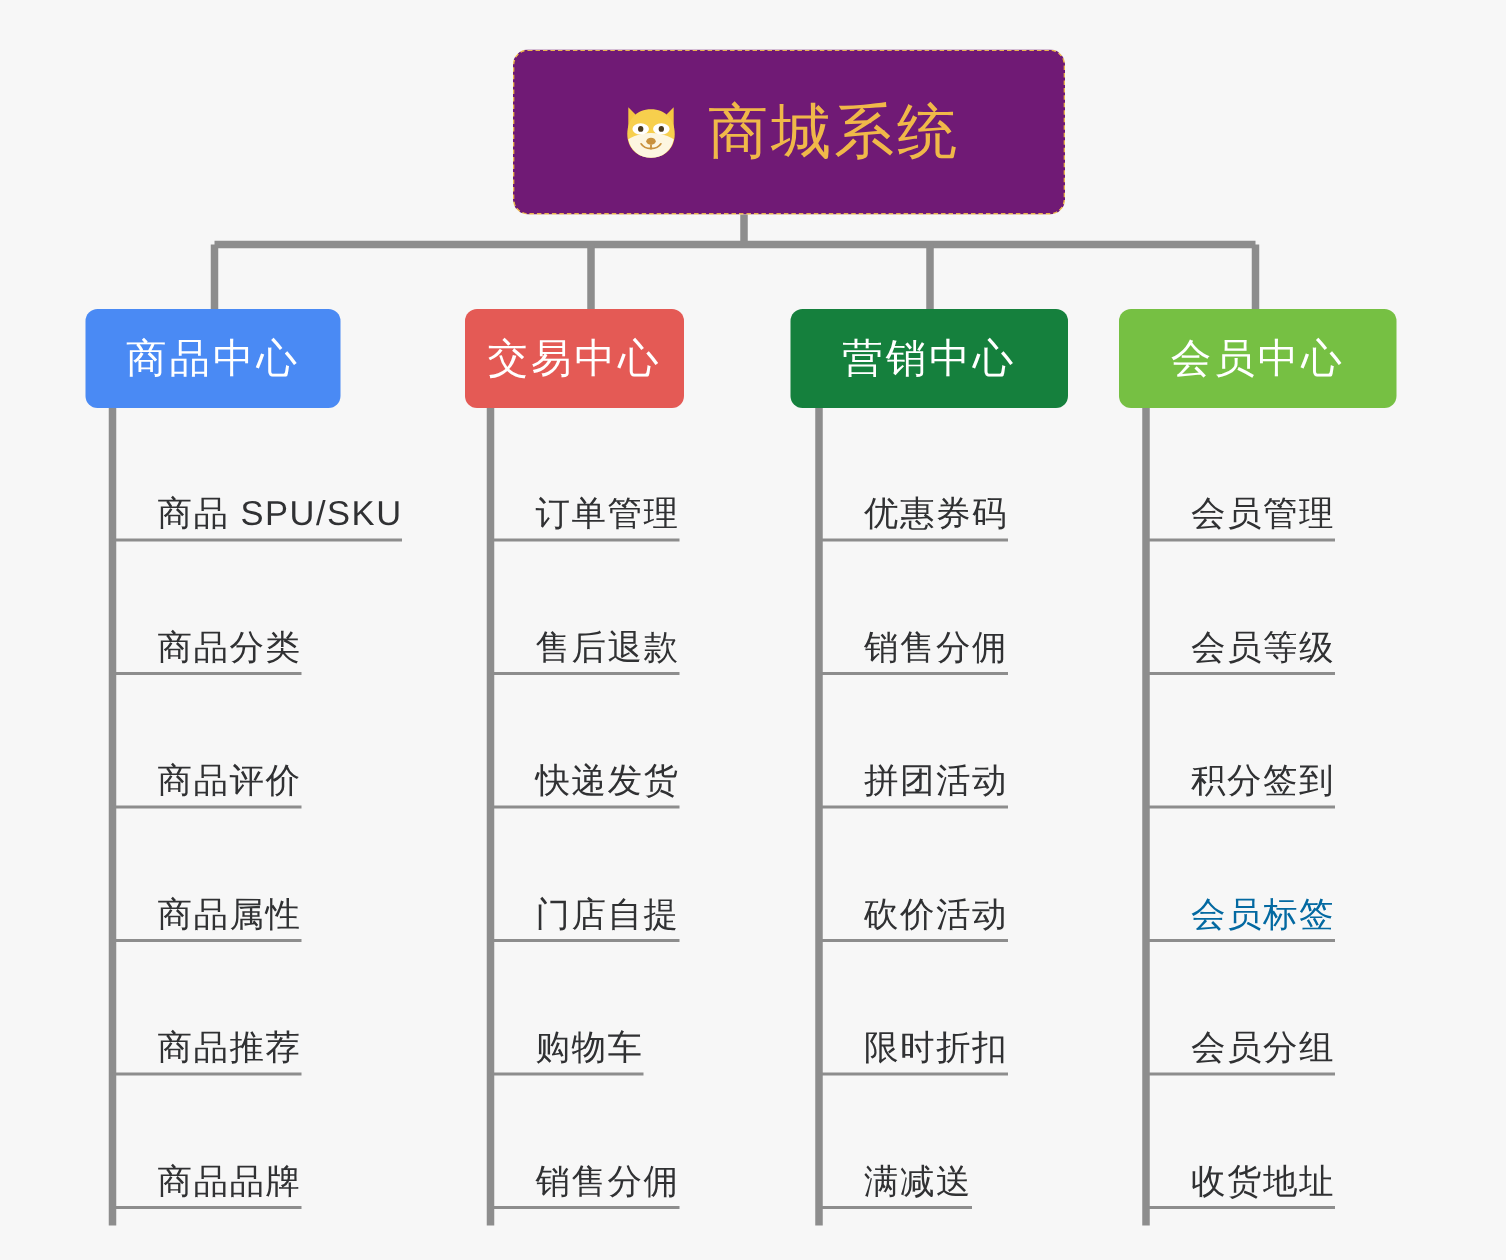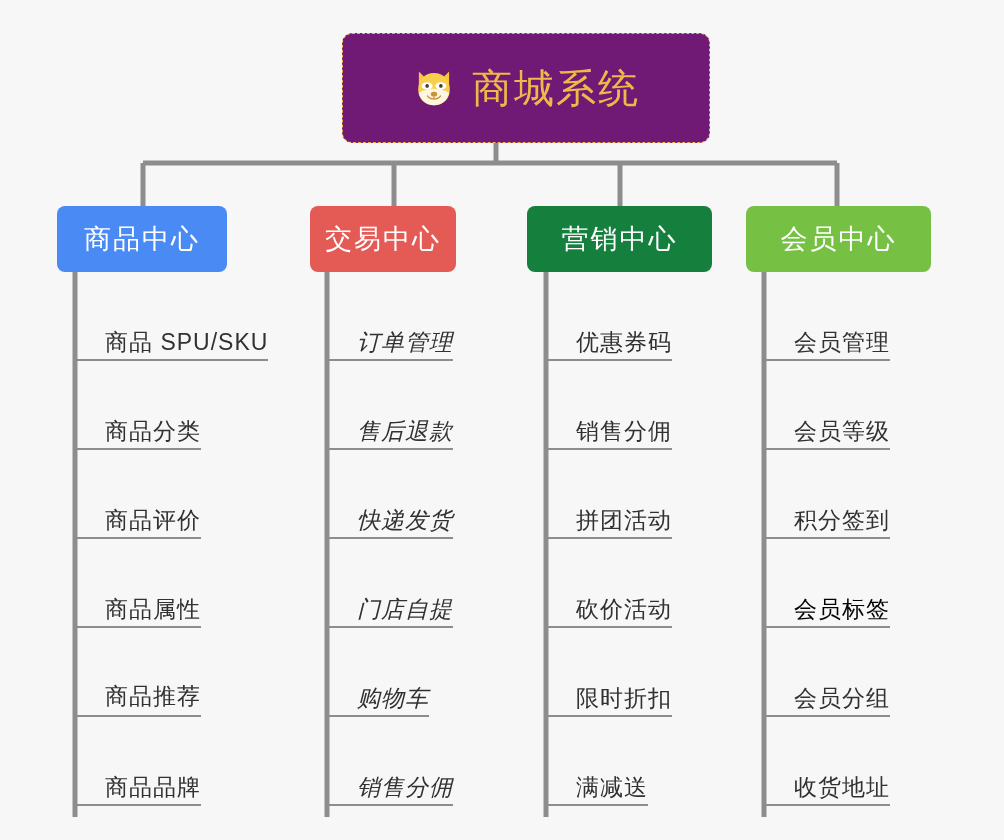--- a/index.html
+++ b/index.html
@@ -165,28 +165,28 @@
     <div class="leaf-item">
         <span class="leaf-label" style="color: rgb(48, 49, 51); border-bottom-color: rgb(141, 141, 141);">商品分类</span>
       </div>
     <div class="leaf-item">
         <span class="leaf-label" style="color: rgb(48, 49, 51); border-bottom-color: rgb(141, 141, 141);">商品评价</span>
       </div>
     <div class="leaf-item">
         <span class="leaf-label" style="color: rgb(48, 49, 51); border-bottom-color: rgb(141, 141, 141);">商品属性</span>
       </div>
     <div class="leaf-item">
-        <span class="leaf-label" style="color: rgb(48, 49, 51); border-bottom-color: rgb(141, 141, 141); font-family: Liberation Mono, monospace;">商品推荐</span>
+        <span class="leaf-label" style="color: rgb(48, 49, 51); border-bottom-color: rgb(141, 141, 141);">商品推荐</span>
       </div>
     <div class="leaf-item">
         <span class="leaf-label" style="color: rgb(48, 49, 51); border-bottom-color: rgb(141, 141, 141);">商品品牌</span>
       </div>
   </div>
 
-  <div class="leaf-list" style="left:327px;font-style:italic;">
+  <div class="leaf-list" style="left:327px;">
     <div class="leaf-item">
         <span class="leaf-label" style="color: rgb(48, 49, 51); border-bottom-color: rgb(141, 141, 141);">订单管理</span>
       </div>
     <div class="leaf-item">
         <span class="leaf-label" style="color: rgb(48, 49, 51); border-bottom-color: rgb(141, 141, 141);">售后退款</span>
       </div>
     <div class="leaf-item">
         <span class="leaf-label" style="color: rgb(48, 49, 51); border-bottom-color: rgb(141, 141, 141);">快递发货</span>
       </div>
     <div class="leaf-item">
@@ -225,21 +225,21 @@
     <div class="leaf-item">
         <span class="leaf-label" style="color: rgb(48, 49, 51); border-bottom-color: rgb(141, 141, 141);">会员管理</span>
       </div>
     <div class="leaf-item">
         <span class="leaf-label" style="color: rgb(48, 49, 51); border-bottom-color: rgb(141, 141, 141);">会员等级</span>
       </div>
     <div class="leaf-item">
         <span class="leaf-label" style="color: rgb(48, 49, 51); border-bottom-color: rgb(141, 141, 141);">积分签到</span>
       </div>
     <div class="leaf-item">
-        <span class="leaf-label" style="color: #000000; border-bottom-color: rgb(141, 141, 141);">会员标签</span>
+        <span class="leaf-label" style="color: #0369a1; border-bottom-color: rgb(141, 141, 141);">会员标签</span>
       </div>
     <div class="leaf-item">
         <span class="leaf-label" style="color: rgb(48, 49, 51); border-bottom-color: rgb(141, 141, 141);">会员分组</span>
       </div>
     <div class="leaf-item">
         <span class="leaf-label" style="color: rgb(48, 49, 51); border-bottom-color: rgb(141, 141, 141);">收货地址</span>
       </div>
   </div>
 
 </div>

